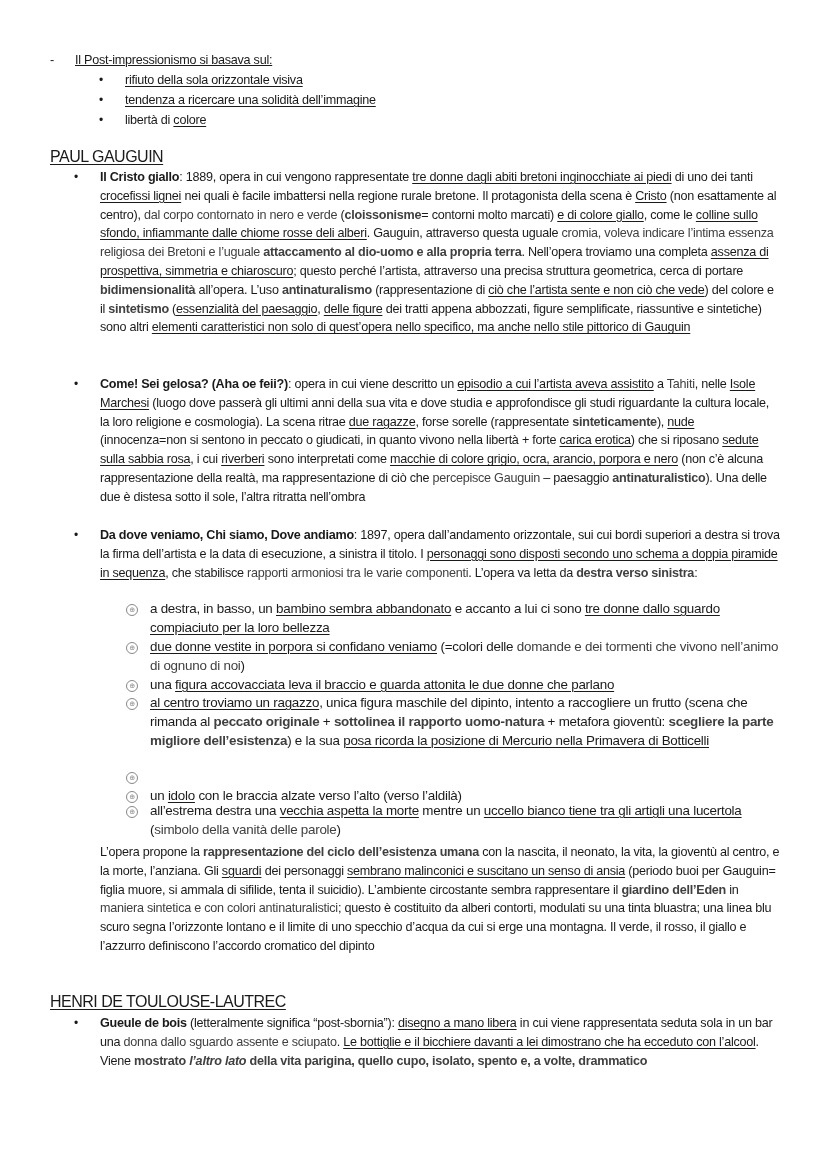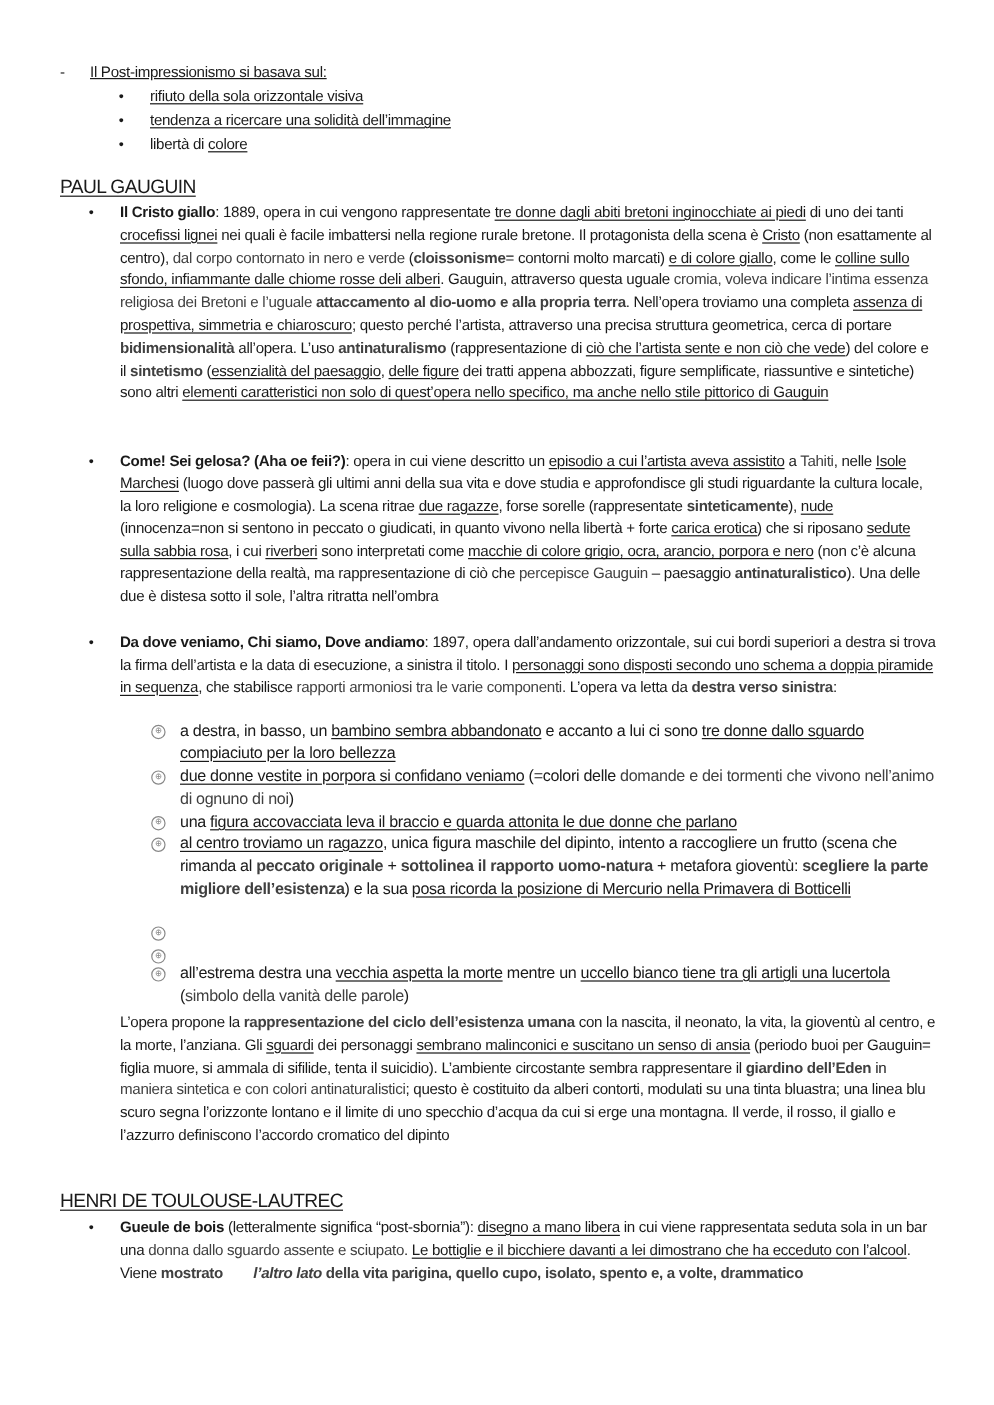--- a/index.html
+++ b/index.html
@@ -7,21 +7,21 @@
       width: 828px; height: 1171px; overflow: hidden;
       font-family: "Liberation Sans", sans-serif;
       color: #1a1a1a;
       font-size: 12.6px;
       letter-spacing: -0.25px;
     }
     .page { position: relative; width: 828px; height: 1171px; }
     .u { text-decoration: underline; text-underline-offset: 2px; text-decoration-thickness: 1px; }
     .r { color: #404040; }
     .b { font-weight: bold; }
-    .i { font-style: italic; margin-left: 22px; }
+    .i { font-style: italic; }
 
     .intro { position: absolute; left: 50px; top: 50px; }
     .intro-line { height: 20px; line-height: 20px; position: relative; }
     .dash { position: absolute; left: 0; }
     .intro-text { position: absolute; left: 25px; white-space: nowrap; text-decoration: underline; }
     .intro-sub { position: absolute; left: 75px; white-space: nowrap; }
     .intro-bullet { position: absolute; left: -26px; font-size: 12px; }
 
     .heading { position: absolute; left: 50px; font-size: 16px; text-decoration: underline; text-underline-offset: 2px; white-space: nowrap; letter-spacing: -0.5px; }
 
@@ -82,20 +82,21 @@
   </div>
   <div class="sub" style="top:694px;">
     <span class="sub-icon">⊕</span>
     <span><span class="u">al centro troviamo un ragazzo</span><span>, unica figura maschile del dipinto, intento a raccogliere un frutto (scena che rimanda al </span><span class="r b">peccato originale</span><span> + </span><span class="r b">sottolinea il rapporto uomo-natura</span><span> + metafora gioventù: </span><span class="r b">scegliere la parte migliore dell’esistenza</span><span>) e la sua </span><span class="u">posa ricorda la posizione di Mercurio nella Primavera di Botticelli</span></span>
   </div>
   <div class="sub" style="top:768px;">
     <span class="sub-icon">⊕</span>
   </div>
   <div class="sub" style="top:787px;">
     <span class="sub-icon">⊕</span>
+    <span><span>un </span><span class="u">idolo</span><span> con le braccia alzate verso l’alto (verso l’aldilà)</span></span>
   </div>
   <div class="sub" style="top:802px;">
     <span class="sub-icon">⊕</span>
     <span><span>all’estrema destra una </span><span class="u">vecchia aspetta la morte</span><span> mentre un </span><span class="u">uccello bianco tiene tra gli artigli una lucertola</span><span> (</span><span class="r">simbolo della vanità delle parole</span><span>)</span></span>
   </div>
 
   <div class="item" style="top:843px;">
     <span><span>L’opera propone la </span><span class="r b">rappresentazione del ciclo dell’esistenza umana</span><span> con la nascita, il neonato, la vita, la gioventù al centro, e la morte, l’anziana. Gli </span><span class="u">sguardi</span><span> dei personaggi </span><span class="u">sembrano malinconici e suscitano un senso di ansia</span><span> (periodo buoi per Gauguin= figlia muore, si ammala di sifilide, tenta il suicidio). L’ambiente circostante sembra rappresentare il </span><span class="r b">giardino dell’Eden</span><span> in </span><span class="r">maniera sintetica e con colori antinaturalistici</span><span>; questo è costituito da alberi contorti, modulati su una tinta bluastra; una linea blu scuro segna l’orizzonte lontano e il limite di uno specchio d’acqua da cui si erge una montagna. Il verde, il rosso, il giallo e l’azzurro definiscono l’accordo cromatico del dipinto</span></span>
   </div>
 

